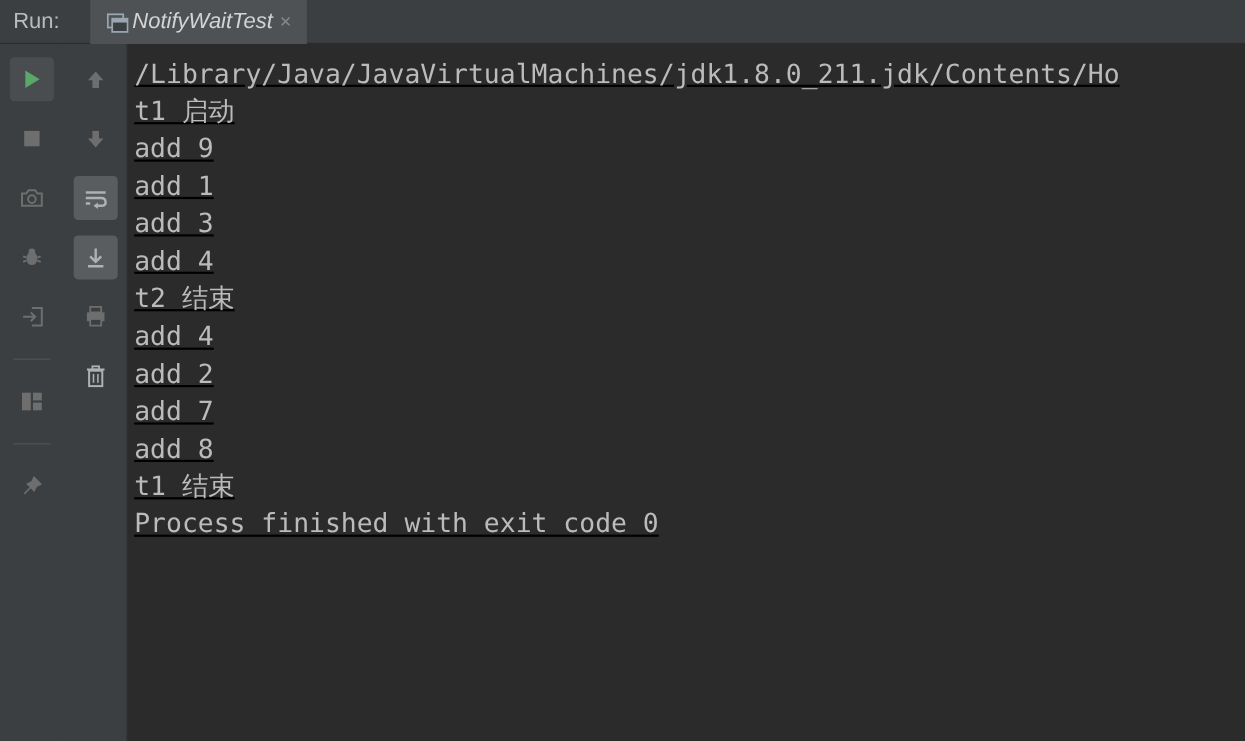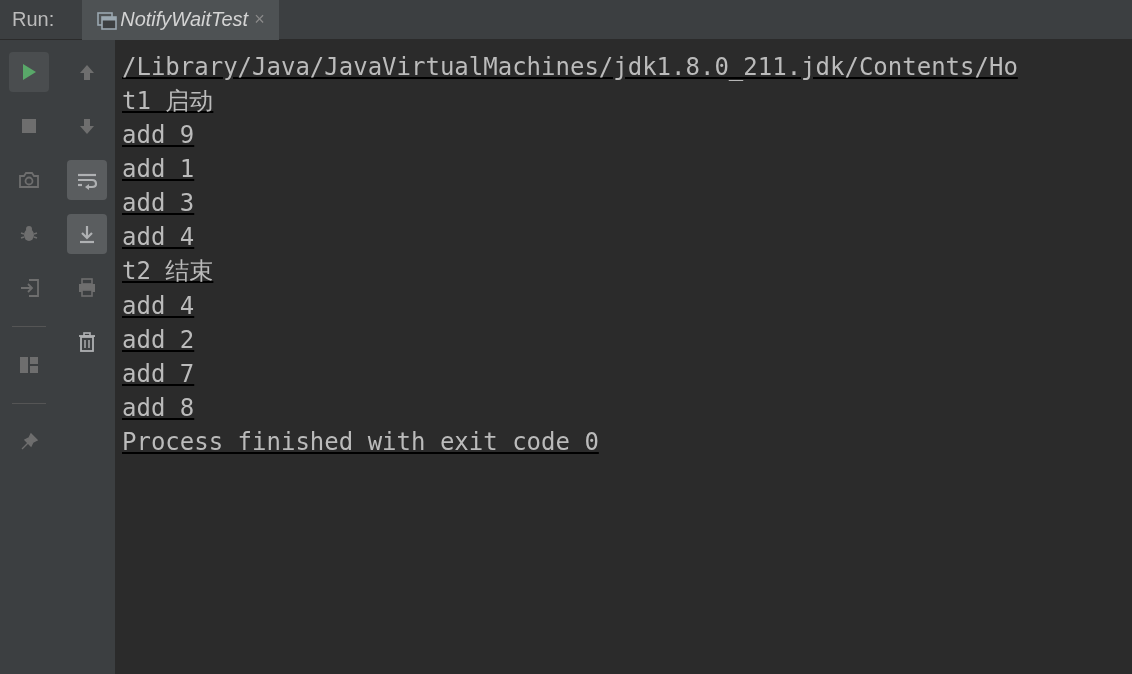--- a/index.html
+++ b/index.html
@@ -238,16 +238,17 @@
     <div class="console-line">t1 启动</div>
     <div class="console-line">add 9</div>
     <div class="console-line">add 1</div>
     <div class="console-line">add 3</div>
     <div class="console-line">add 4</div>
     <div class="console-line">t2 结束</div>
     <div class="console-line">add 4</div>
     <div class="console-line">add 2</div>
     <div class="console-line">add 7</div>
     <div class="console-line">add 8</div>
+    <div class="console-line">t1 结束</div>
     <div class="console-line"></div>
     <div class="console-line">Process finished with exit code 0</div>
   </div>
 </div>
 
 </body></html>

